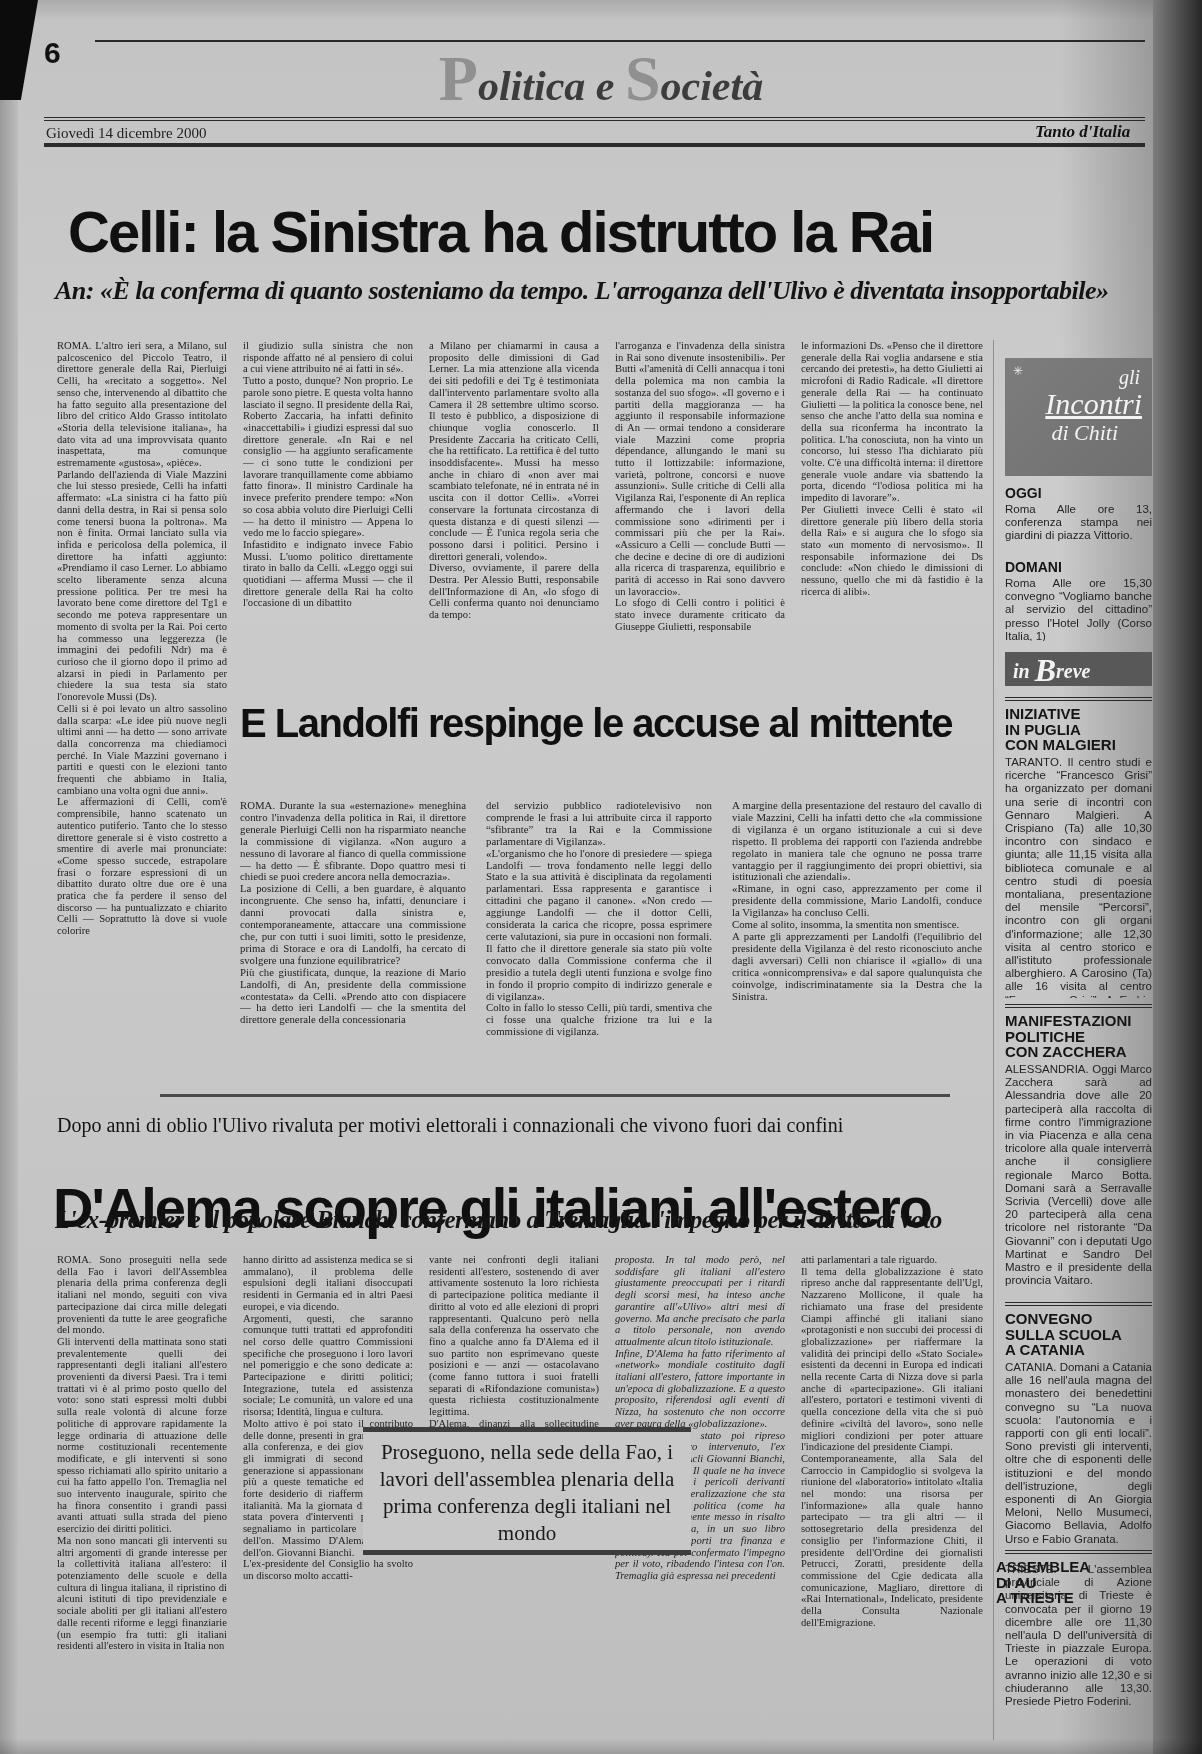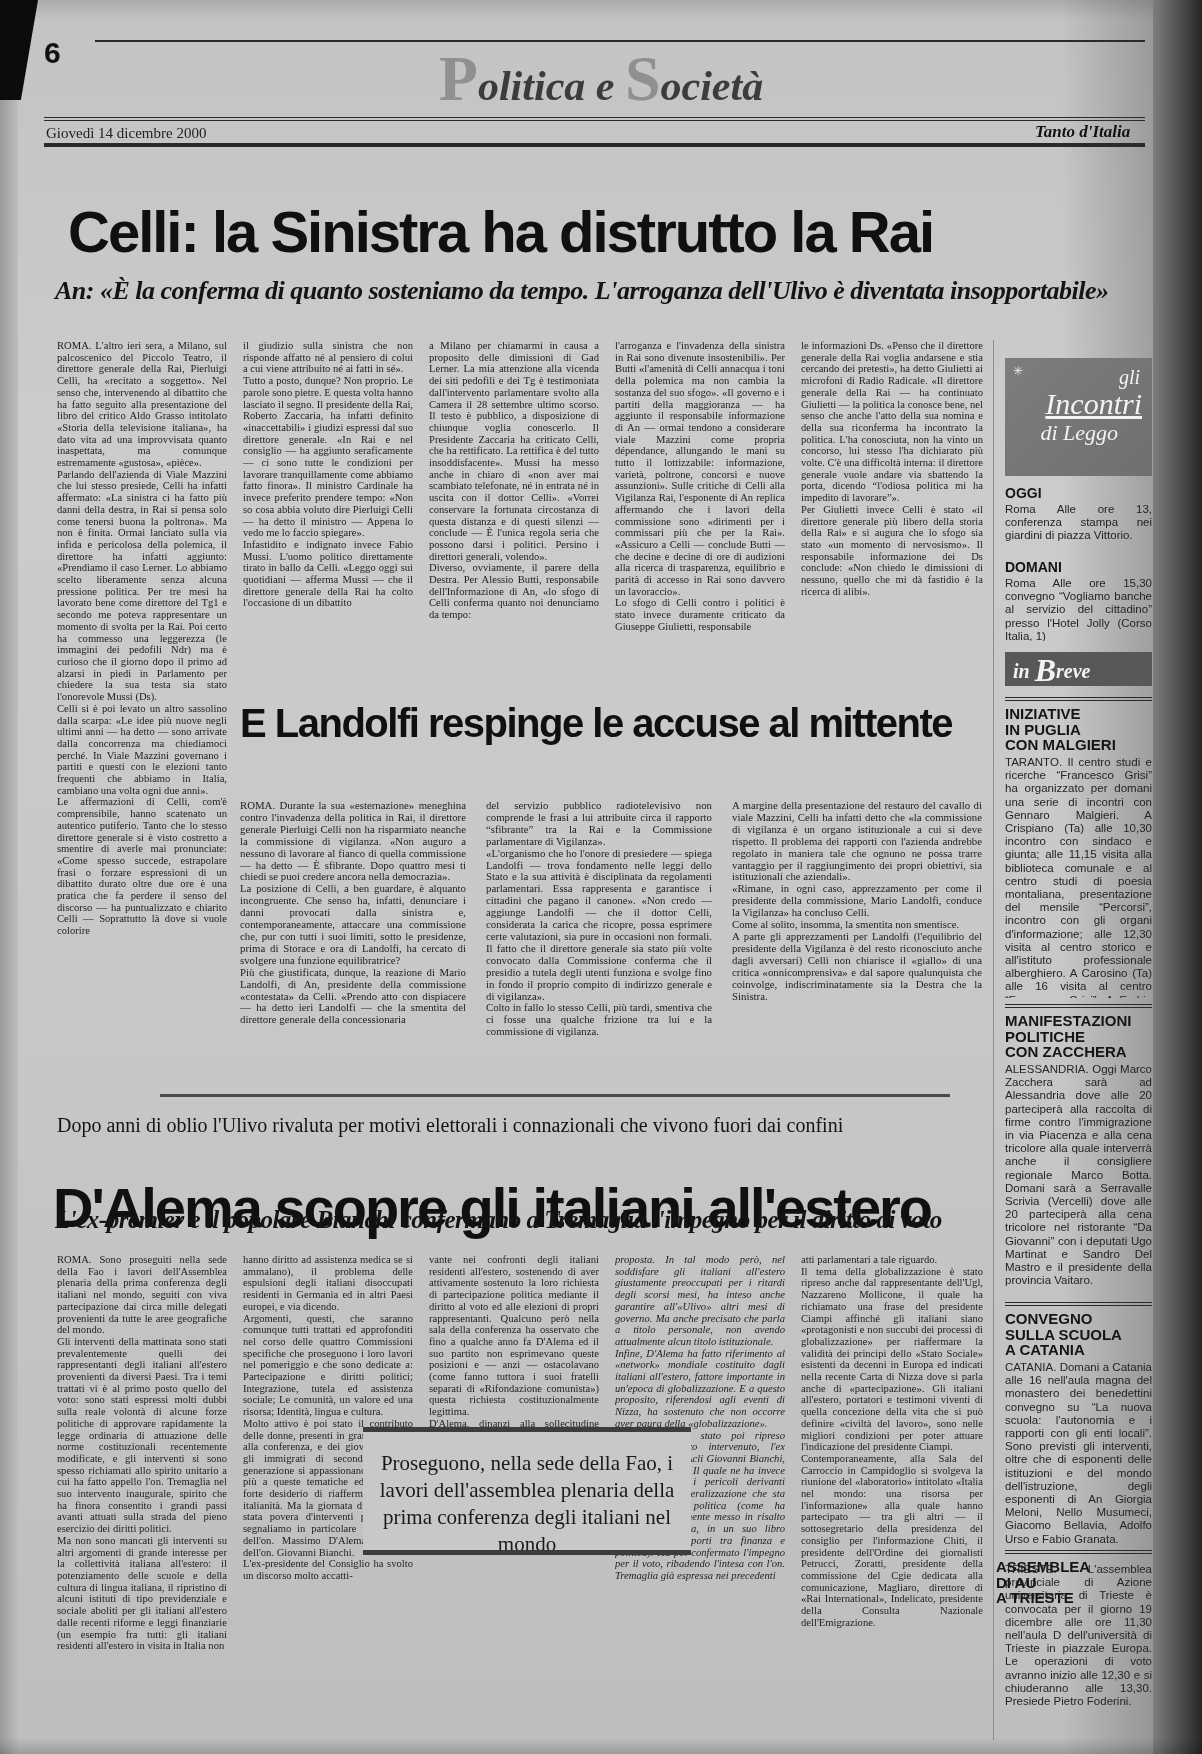--- a/index.html
+++ b/index.html
@@ -103,31 +103,31 @@
 D'Alema, dinanzi alla sollecitudine espressa dai delegati per la rapida approvazione della proposta di legge ordinaria sul voto, ha fatto riferimento al suo libro, alla parte finale, per sostenere che sarebbe normale far terminare la legislatura in corso e, quindi, vi sarebbe nel tempo per approvare quella</div>
   <div class="col" style="left:615px;top:1254px;width:170px;height:500px;font-style:italic;">proposta. In tal modo però, nel soddisfare gli italiani all'estero giustamente preoccupati per i ritardi degli scorsi mesi, ha inteso anche garantire all'«Ulivo» altri mesi di governo. Ma anche precisato che parla a titolo personale, non avendo attualmente alcun titolo istituzionale.
 Infine, D'Alema ha fatto riferimento al «network» mondiale costituito dagli italiani all'estero, fattore importante in un'epoca di globalizzazione. E a questo proposito, riferendosi agli eventi di Nizza, ha sostenuto che non occorre aver paura della «globalizzazione».
 Questo tema è stato poi ripreso dall'altro politico intervenuto, l'ex presidente delle Acli Giovanni Bianchi, deputato del Ppi. Il quale ne ha invece messo in luce i pericoli derivanti dall'eccessiva liberalizzazione che sta annullando la politica (come ha peraltro recentemente messo in risalto il sen. Fisichella, in un suo libro dedicato ai rapporti tra finanza e politica). Ha poi confermato l'impegno per il voto, ribadendo l'intesa con l'on. Tremaglia già espressa nei precedenti</div>
   <div class="col" style="left:801px;top:1254px;width:182px;height:500px;">atti parlamentari a tale riguardo.
 Il tema della globalizzazione è stato ripreso anche dal rappresentante dell'Ugl, Nazzareno Mollicone, il quale ha richiamato una frase del presidente Ciampi affinché gli italiani siano «protagonisti e non succubi dei processi di globalizzazione» per riaffermare la validità dei principi dello «Stato Sociale» esistenti da decenni in Europa ed indicati nella recente Carta di Nizza dove si parla anche di «partecipazione». Gli italiani all'estero, portatori e testimoni viventi di quella concezione della vita che si può definire «civiltà del lavoro», sono nelle migliori condizioni per poter attuare l'indicazione del presidente Ciampi.
 Contemporaneamente, alla Sala del Carroccio in Campidoglio si svolgeva la riunione del «laboratorio» intitolato «Italia nel mondo: una risorsa per l'informazione» alla quale hanno partecipato — tra gli altri — il sottosegretario della presidenza del consiglio per l'informazione Chiti, il presidente dell'Ordine dei giornalisti Petrucci, Zoratti, presidente della commissione del Cgie dedicata alla comunicazione, Magliaro, direttore di «Rai International», Indelicato, presidente della Consulta Nazionale dell'Emigrazione.</div>
 
   <div class="pq" style="left:363px;top:1427px;width:328px;height:128px;">
     <div class="bar" style="top:0;"></div>
-    <div style="padding:23px 6px 0 6px;">Proseguono, nella sede della Fao, i lavori dell'assemblea plenaria della prima conferenza degli italiani nel mondo</div>
+    <div style="padding:12px 6px 0 6px;">Proseguono, nella sede della Fao, i lavori dell'assemblea plenaria della prima conferenza degli italiani nel mondo</div>
     <div class="bar" style="bottom:0;"></div>
   </div>
 
   <div class="grule" style="left:993px;top:340px;width:1px;height:1400px;"></div>
 
   <div class="finibox" style="left:1005px;top:358px;width:147px;height:118px;">
     <span class="abs" style="left:8px;top:6px;font-size:12px;font-style:normal;color:#e8e8e8;">✳</span>
     <div style="font-size:20px;line-height:22px;padding:8px 12px 0 0;">gli</div>
     <div style="font-size:30px;line-height:32px;padding-right:10px;text-decoration:underline;">Incontri</div>
-    <div style="font-size:22px;line-height:26px;padding-right:34px;">di Leggo</div>
+    <div style="font-size:22px;line-height:26px;padding-right:34px;">di Chiti</div>
   </div>
 
   <div class="abs sb-label" style="left:1005px;top:486px;">OGGI</div>
   <div class="sb-text" style="left:1005px;top:503px;width:147px;height:50px;">Roma Alle ore 13, conferenza stampa nei giardini di piazza Vittorio.</div>
   <div class="abs sb-label" style="left:1005px;top:560px;">DOMANI</div>
   <div class="sb-text" style="left:1005px;top:577px;width:147px;height:64px;">Roma Alle ore 15,30 convegno “Vogliamo banche al servizio del cittadino” presso l'Hotel Jolly (Corso Italia, 1)</div>
 
   <div class="breve" style="left:1005px;top:652px;width:147px;height:34px;">
     <span style="font-size:20px;vertical-align:baseline;padding-left:8px;line-height:34px;">in </span><span style="font-size:32px;vertical-align:-3px;">B</span><span style="font-size:20px;">reve</span>
   </div>

